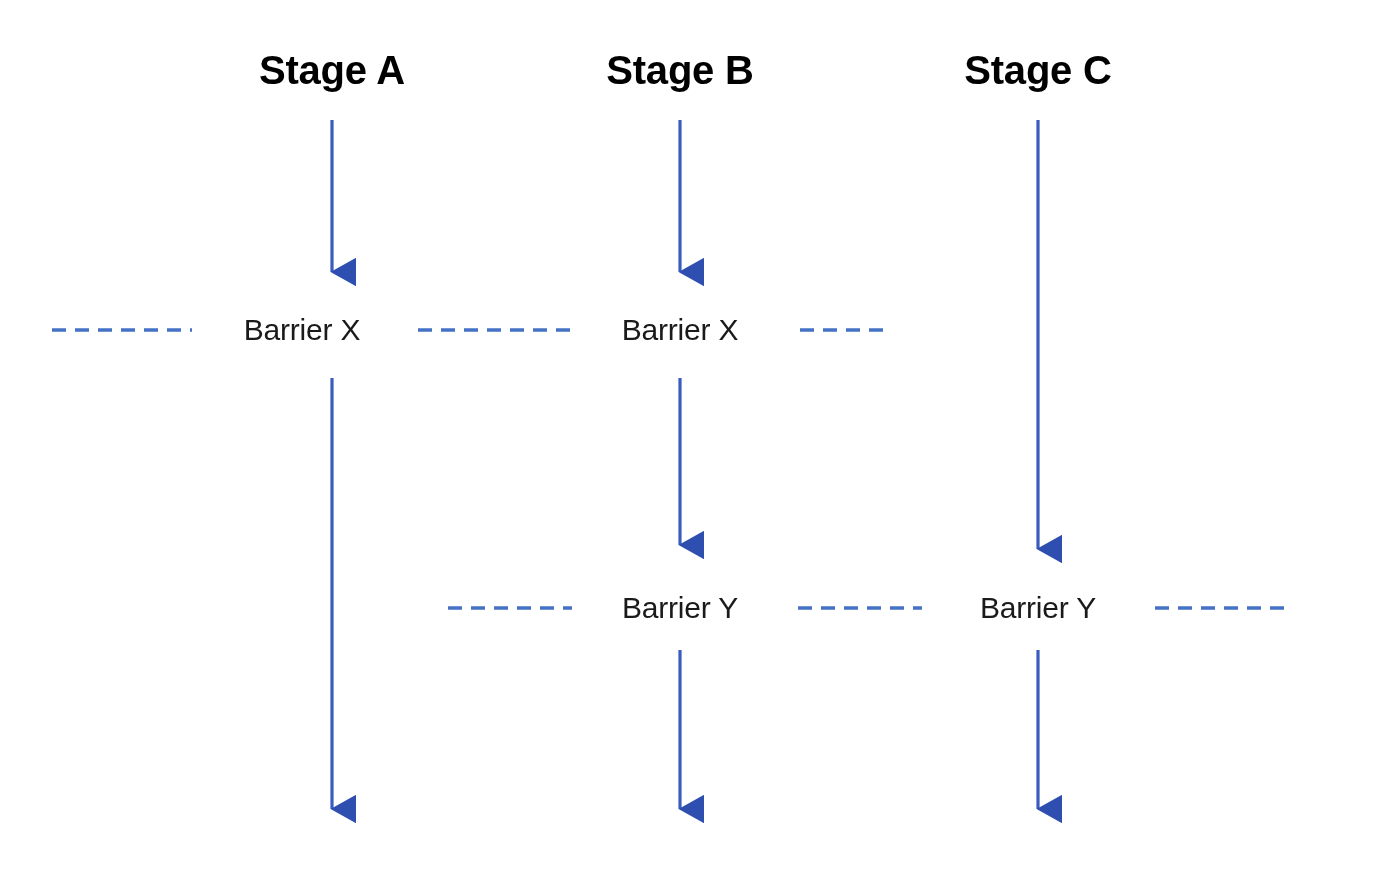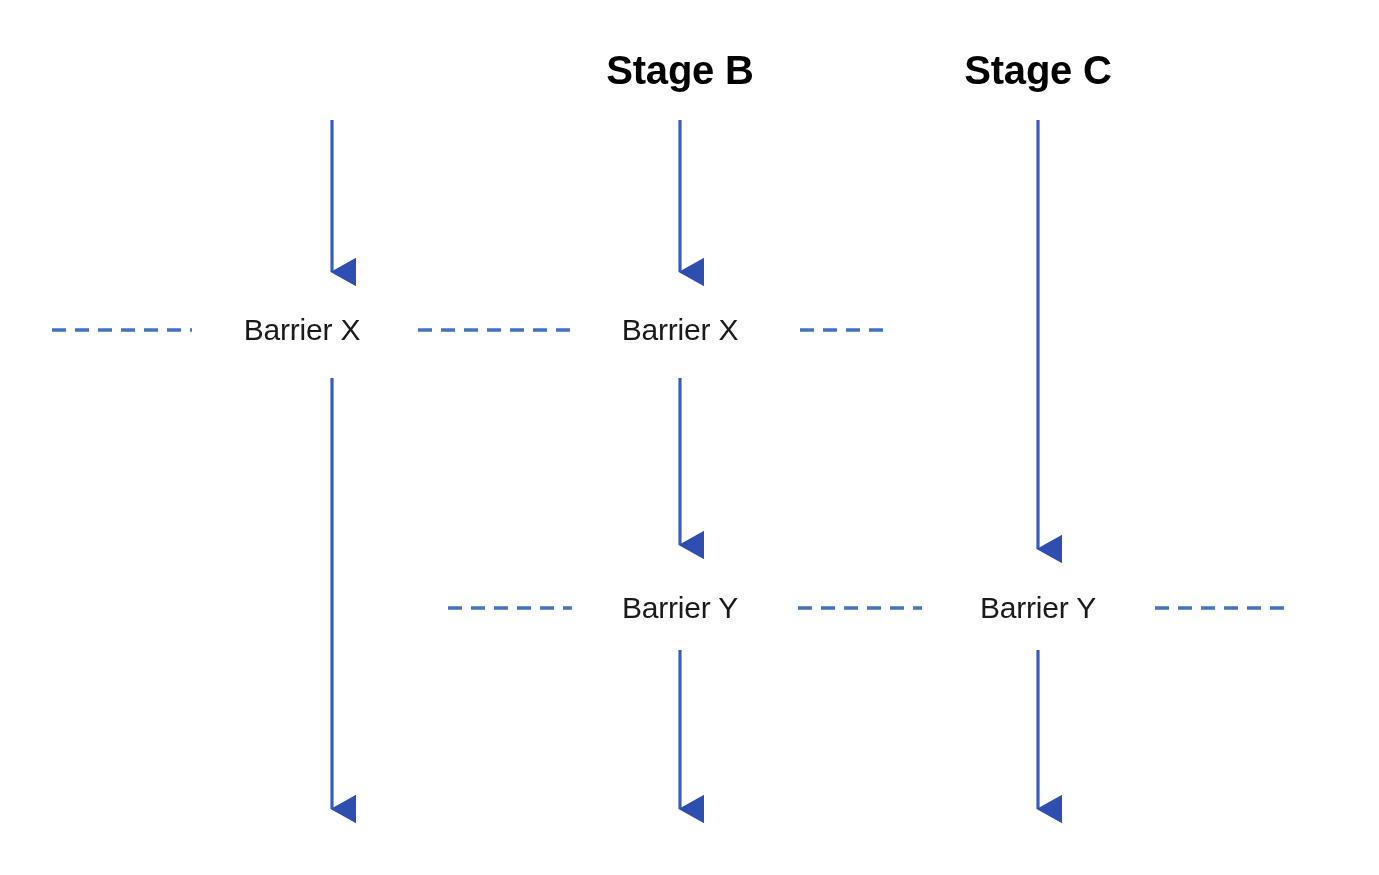--- a/index.html
+++ b/index.html
@@ -71,20 +71,21 @@
     <g id="dashed-group" stroke="#4472C4" stroke-width="3.4" stroke-dasharray="14 9" stroke-linecap="butt">
       <line x1="52" y1="330" x2="192" y2="330"></line>
       <line x1="418" y1="330" x2="570" y2="330"></line>
       <line x1="800" y1="330" x2="890" y2="330"></line>
       <line x1="448" y1="608" x2="572" y2="608"></line>
       <line x1="798" y1="608" x2="922" y2="608"></line>
       <line x1="1155" y1="608" x2="1285" y2="608"></line>
     </g>
   </svg>
 
+  <div class="node-label stage-label" style="left:332px; top:70px;">Stage A</div>
 
   <div class="node-label stage-label" style="left:1038px; top:70px;">Stage C</div>
 
   <div class="node-label stage-label" style="left:680px; top:70px;">Stage B</div>
 
   <div class="node-label barrier-label" style="left:302px; top:330px;">Barrier X</div>
 
   <div class="node-label barrier-label" style="left:680px; top:330px;">Barrier X</div>
 
   <div class="node-label barrier-label" style="left:680px; top:608px;">Barrier Y</div>

